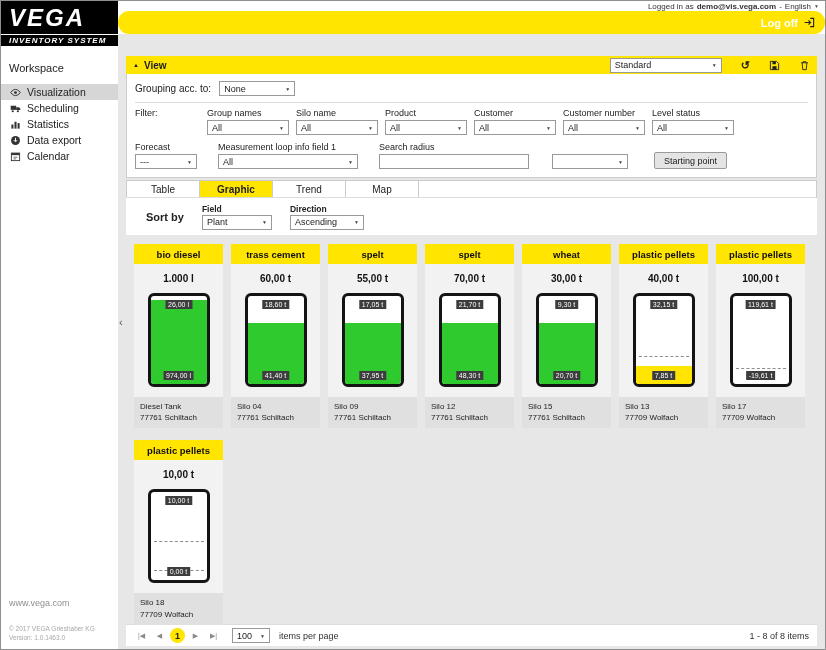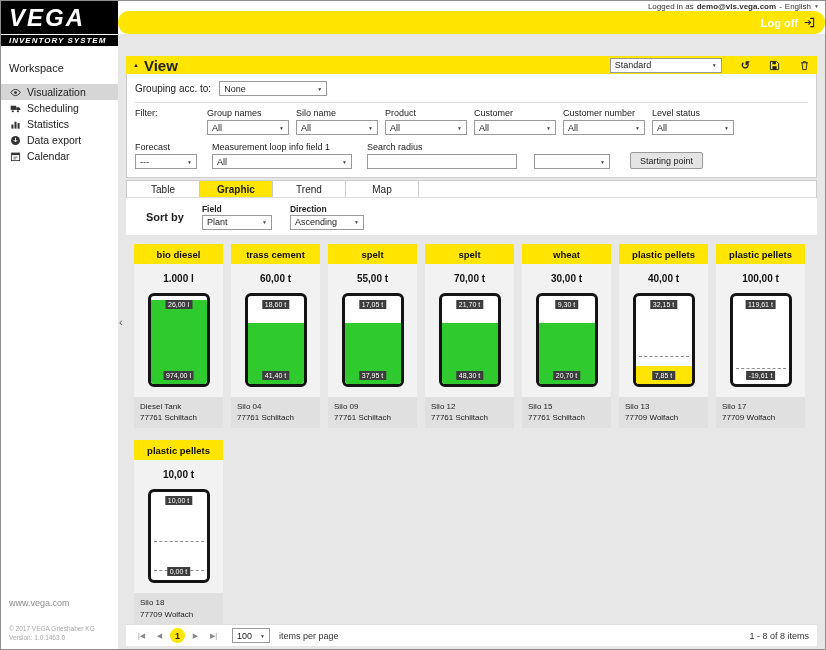--- a/index.html
+++ b/index.html
@@ -37,42 +37,42 @@
   .copyright, .version { font-size:6.5px; color:#a8a8a8; line-height:1.5; }
 
   
   .main { position:absolute; top:33px; left:117px; right:0; bottom:0; background:#e7e7e7; }
   .collapse-handle { position:absolute; top:282px; left:1px; font-size:11px; color:#555; cursor:pointer; }
   .content { position:absolute; top:22px; left:8px; right:8px; }
 
   
   .view-header { height:18px; background:var(--yellow); display:flex; align-items:center; padding:0 7px; gap:5px; }
   .view-collapse { font-size:6px; color:#222; }
-  .view-title { font-size:15px; font-weight:bold; color:#222; }
+  .view-title { font-size:10px; font-weight:bold; color:#222; }
   .view-right { margin-left:auto; display:flex; align-items:center; gap:19px; }
   .icon-btn { background:none; border:none; cursor:pointer; display:flex; align-items:center; color:#222; }
   .icon-btn svg { width:11px; height:11px; }
   .undo-glyph { font-size:11px; line-height:11px; color:#222; font-weight:bold; }
 
   
   .select { background:#fff; border:1px solid #999; height:15px; font-size:9px; color:#222;
             display:flex; align-items:center; justify-content:space-between; padding:0 4px; cursor:pointer; }
   .select .arr { font-size:5px; color:#444; margin-left:4px; }
 
   
   .filter-panel { background:#fff; border:1px solid #ccc; border-top:none; padding:4px 8px 8px; }
   .row-a { display:flex; align-items:center; gap:8px; padding:3px 0 6px; border-bottom:1px solid #ddd;
            margin-bottom:5px; font-size:10px; color:#222; }
-  .row-a .select { width:108px;gap:17px; }
+  .row-a .select { width:76px;gap:17px; }
   .fgrid { display:flex; gap:4px; }
   .fcol { width:85px; }
   .fcol-first { width:68px; }
   .flabel { font-size:9px; color:#222; display:block; margin-bottom:2px; }
   .fcol .select { width:82px; }
-  .row-de { display:flex; gap:15px; margin-top:7px; align-items:flex-end; }
+  .row-de { display:flex; gap:21px; margin-top:7px; align-items:flex-end; }
   .de-col { display:flex; flex-direction:column; }
   .sel-forecast { width:62px; }
   .sel-loop { width:140px; }
   .radius-input { width:150px; height:15px; border:1px solid #999; font-size:9px; padding:0 3px; }
   .sel-radius-unit { width:76px; margin-left:2px; }
   .btn-start { height:17px; background:#e4e4e4; border:1px solid #9a9a9a; font-size:9px; color:#222;
                padding:0 9px; margin-left:5px; cursor:pointer; border-radius:2px;
                font-family:"Liberation Sans", sans-serif; }
 
   

